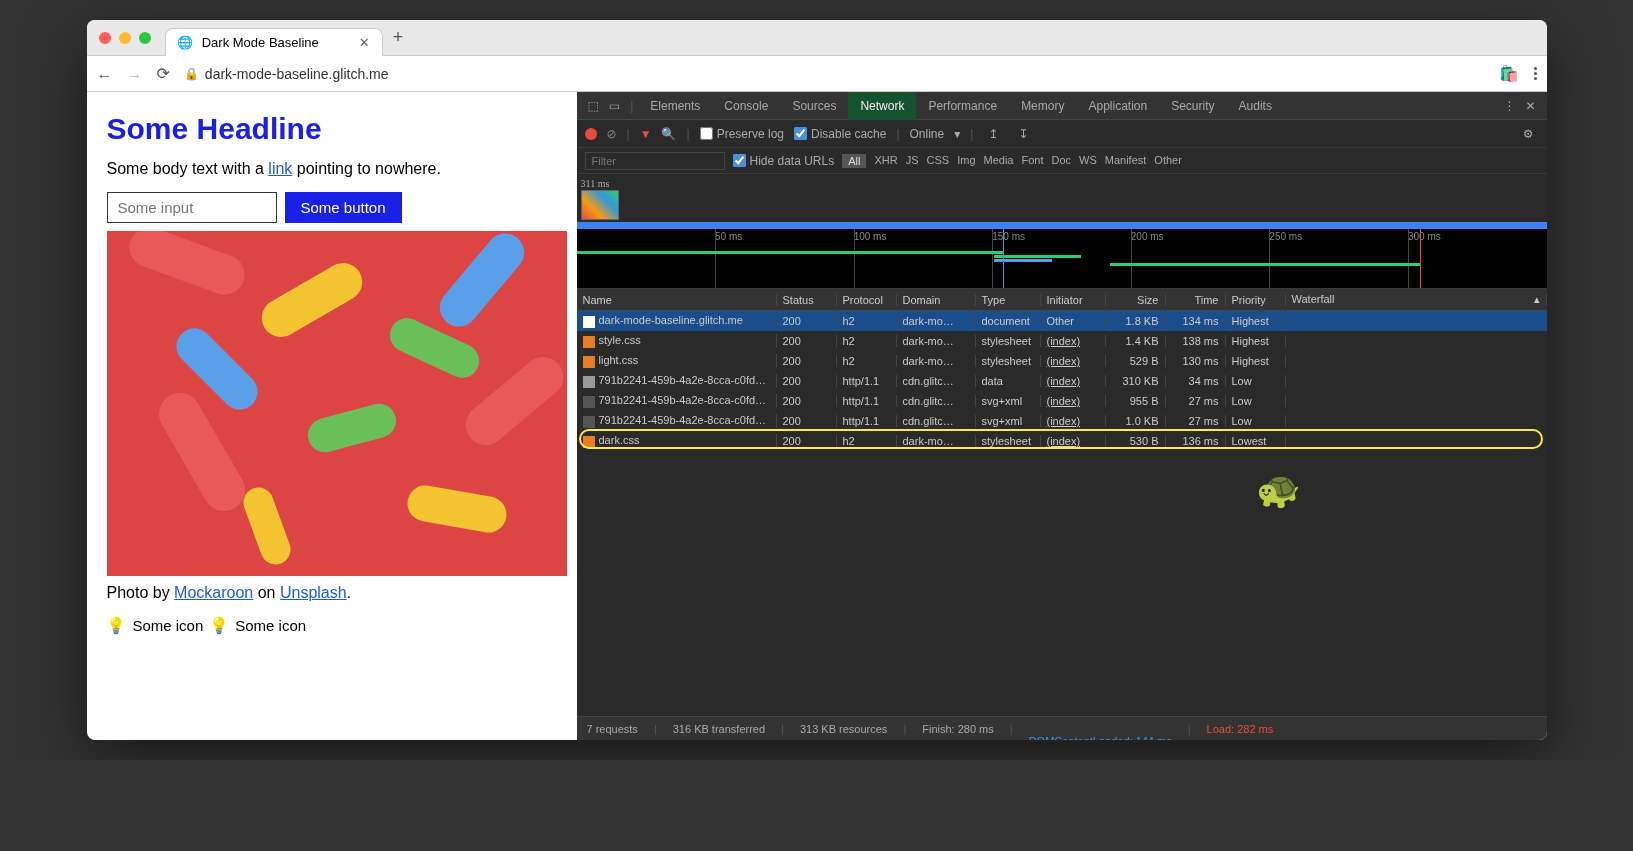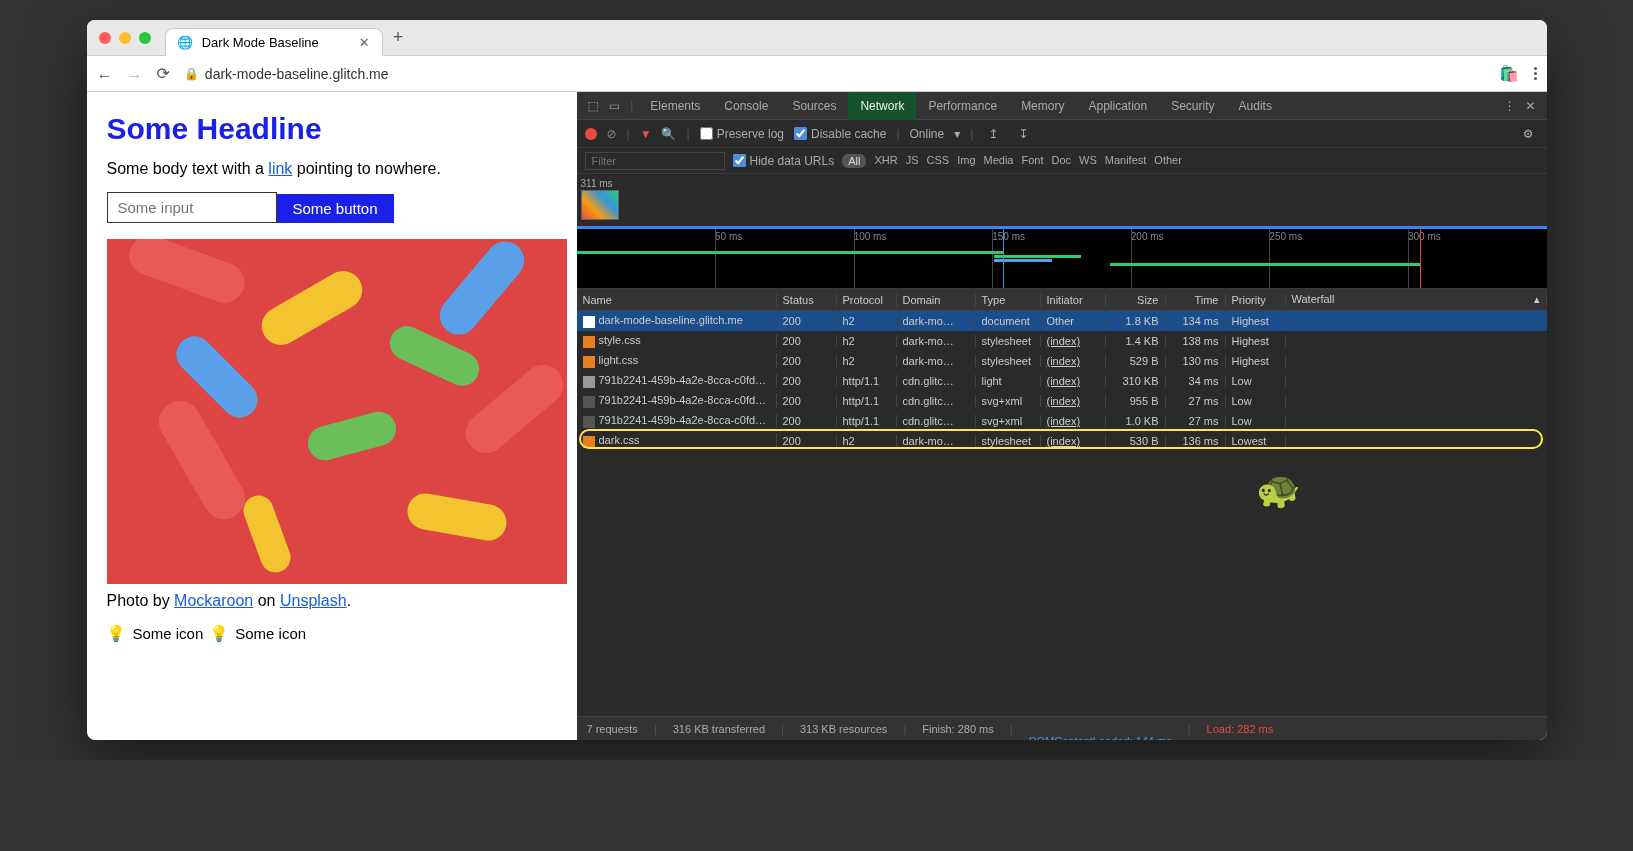--- a/index.html
+++ b/index.html
@@ -21,21 +21,21 @@
 .lock-icon { margin-right: 6px; color: #666; font-size: 12px; }
 .url { font-size: 14px; color: #333; }
 .ext-icon { color: #666; font-size: 16px; cursor: pointer; }
 .menu-dots { display: flex; flex-direction: column; gap: 2px; cursor: pointer; }
 .menu-dots span { width: 3px; height: 3px; background: #555; border-radius: 50%; }
 .content { flex: 1; display: flex; overflow: hidden; }
 .page { width: 490px; padding: 20px; overflow: auto; }
 .page h1 { color: #1a20e6; font-size: 30px; font-weight: bold; margin-bottom: 14px; }
 .page p { font-size: 16px; margin-bottom: 14px; }
 .page a { color: #1a5be6; text-decoration: underline; }
-.form-row { display: flex; margin-bottom: 16px; align-items: flex-end; }
+.form-row { display: flex; gap: 8px; margin-bottom: 8px; }
 .page input { border: 1px solid #333; padding: 6px 10px; font-size: 15px; width: 170px; }
 .page button { background: #1a20e6; color: #fff; border: none; padding: 6px 16px; font-size: 15px; cursor: pointer; }
 .page-img { width: 460px; height: 345px; background: #d44; margin-bottom: 8px; overflow: hidden; position: relative; }
 .worm { position: absolute; border-radius: 50px; }
 .icon-row { display: flex; gap: 6px; align-items: center; font-size: 15px; margin-top: 8px; }
 .bulb { font-size: 16px; }
 .devtools { flex: 1; background: #2a2a2a; color: #ccc; font-size: 12px; display: flex; flex-direction: column; font-family: "Helvetica Neue", Arial, sans-serif; }
 .dt-tabs { height: 28px; background: #333; display: flex; align-items: center; padding: 0 6px; border-bottom: 1px solid #444; }
 .dt-tab { padding: 12px 12px; height: 28px; display: flex; align-items: center; color: #aaa; cursor: pointer; }
 .dt-tab.active { background: #14532d; color: #eee; }
@@ -44,23 +44,23 @@
 .dt-toolbar { height: 28px; display: flex; align-items: center; padding: 0 8px; gap: 10px; background: #2a2a2a; border-bottom: 1px solid #3a3a3a; }
 .record { width: 12px; height: 12px; background: #e74c3c; border-radius: 50%; cursor: pointer; }
 .clear-icon { color: #888; cursor: pointer; }
 .filter-icon { color: #e74c3c; cursor: pointer; }
 .search-icon { color: #aaa; cursor: pointer; }
 .cb { display: flex; align-items: center; gap: 4px; color: #aaa; }
 .cb input { accent-color: #4a90d9; }
 .dt-select { color: #aaa; cursor: pointer; }
 .dt-filter-row { height: 26px; display: flex; align-items: center; padding: 0 8px; gap: 8px; background: #2a2a2a; border-bottom: 1px solid #3a3a3a; }
 .filter-input { background: #2a2a2a; border: 1px solid #444; color: #888; padding: 2px 6px; width: 140px; font-size: 11px; }
-.filter-chip { background: #555; color: #ddd; padding: 1px 6px; border-radius: 6px; cursor: pointer; font-size: 11px; }
+.filter-chip { background: #555; color: #ddd; padding: 1px 6px; border-radius: 0; cursor: pointer; font-size: 11px; }
 .filter-txt { color: #aaa; cursor: pointer; font-size: 11px; }
-.dt-timeline-top { height: 55px; background: #2a2a2a; border-bottom: 3px solid #3b82f6; position: relative; }
+.dt-timeline-top { height: 55px; background: #2a2a2a; border-bottom: 7px solid #3b82f6; position: relative; font-family: Liberation Serif, serif; }
 .dt-timeline-top .label { position: absolute; top: 4px; left: 4px; color: #aaa; font-size: 10px; }
 .thumb { position: absolute; top: 16px; left: 4px; width: 38px; height: 30px; background: linear-gradient(45deg,#e74c3c,#f39c12,#3498db,#2ecc71); border: 1px solid #666; }
 .dt-overview { height: 60px; background: #000000; border-bottom: 1px solid #3a3a3a; position: relative; }
 .ov-tick { position: absolute; top: 2px; color: #888; font-size: 10px; }
 .ov-line { position: absolute; top: 0; bottom: 0; width: 1px; background: #444; }
 .ov-bar { position: absolute; height: 4px; }
 .dt-table { flex: 1; display: flex; flex-direction: column; overflow: hidden; position: relative; }
 .dt-head { display: flex; background: #333; border-bottom: 1px solid #444; height: 22px; align-items: center; }
 .dt-col { padding: 0 6px; color: #ccc; border-right: 1px solid #444; font-size: 11px; overflow: hidden; white-space: nowrap; text-overflow: ellipsis; }
 .c-name { width: 200px; }
@@ -285,21 +285,21 @@
               <div class="dt-col c-size">529 B</div>
               <div class="dt-col c-time">130 ms</div>
               <div class="dt-col c-priority">Highest</div>
               <div class="dt-col c-waterfall"></div>
             </div>
             <div class="dt-row">
               <div class="dt-col c-name"><span class="ic" style="background:#999"></span>791b2241-459b-4a2e-8cca-c0fdc2…</div>
               <div class="dt-col c-status">200</div>
               <div class="dt-col c-protocol">http/1.1</div>
               <div class="dt-col c-domain">cdn.glitc…</div>
-              <div class="dt-col c-type">light</div>
+              <div class="dt-col c-type">data</div>
               <div class="dt-col c-initiator"><span class="init-link">(index)</span></div>
               <div class="dt-col c-size">310 KB</div>
               <div class="dt-col c-time">34 ms</div>
               <div class="dt-col c-priority">Low</div>
               <div class="dt-col c-waterfall"></div>
             </div>
             <div class="dt-row">
               <div class="dt-col c-name"><span class="ic" style="background:#555"></span>791b2241-459b-4a2e-8cca-c0fdc2…</div>
               <div class="dt-col c-status">200</div>
               <div class="dt-col c-protocol">http/1.1</div>

